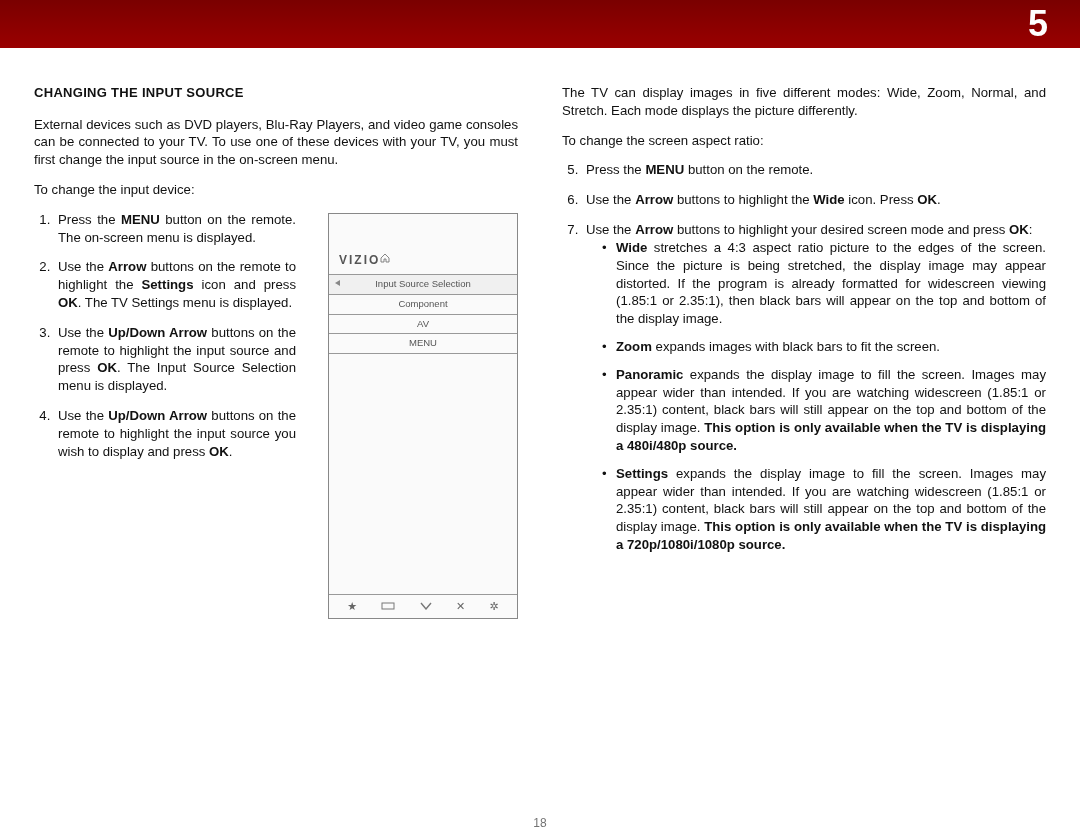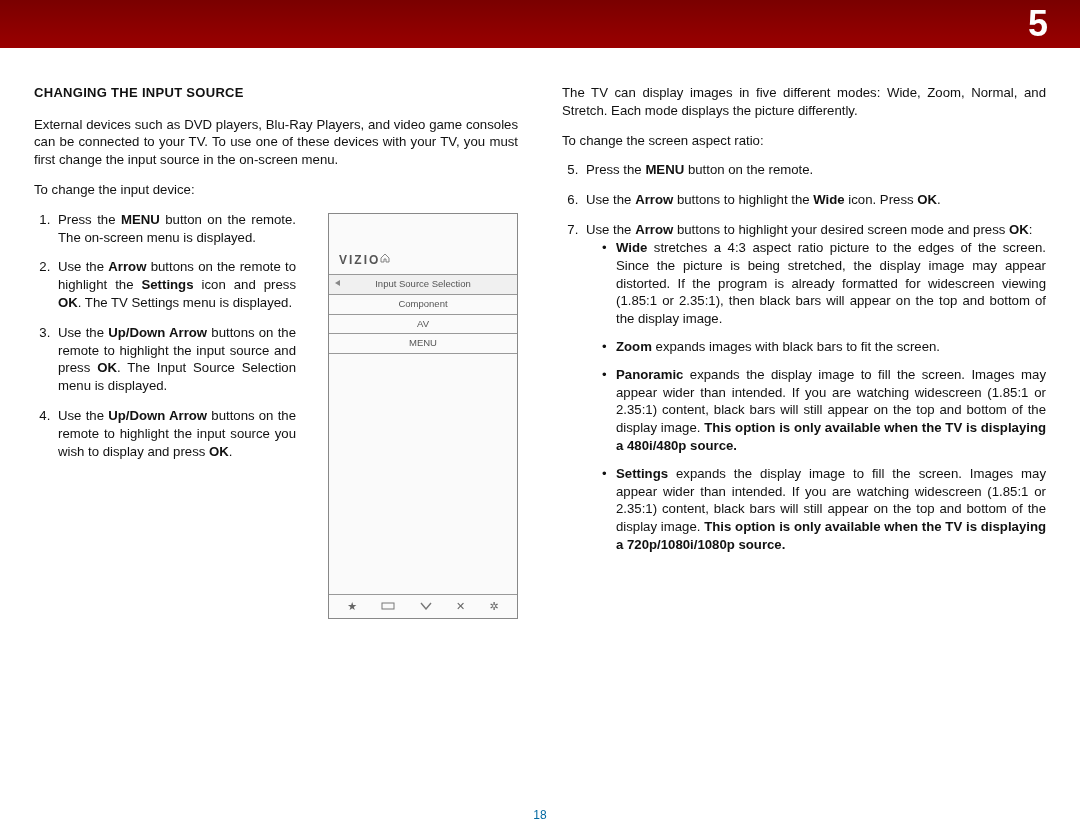--- a/index.html
+++ b/index.html
@@ -21,21 +21,21 @@
   .mock-head { display: flex; align-items: center; padding: 6px 8px 6px 10px; margin-top: 32px; }
   .mock-head .brand { font-weight: 600; letter-spacing: 2px; font-size: 12px; color: #555; }
   .mock-body { height: 320px; position: relative; }
   .mock-list { border-bottom: 1px solid #999; }
   .mock-row { border-top: 1px solid #999; text-align: center; padding: 3px 0; font-size: 9.5px; color: #555; position: relative; }
   .mock-row.first { background: #f0f0f0; }
   .tri-left { position: absolute; left: 6px; top: 5px; width: 0; height: 0; border-top: 3.5px solid transparent; border-bottom: 3.5px solid transparent; border-right: 5px solid #888; }
   .mock-foot { border-top: 1px solid #999; display: flex; justify-content: space-around; align-items: center; padding: 4px 6px; font-size: 11px; color: #666; }
   .mock-foot span svg { display: block; }
   .home-ic { width: 10px; height: 10px; }
-  .pgnum { position: absolute; bottom: 12px; left: 0; width: 100%; text-align: center; font-size: 12px; color: #0369a1; }
+  .pgnum { position: absolute; bottom: 4px; left: 0; width: 100%; text-align: center; font-size: 12px; color: #737373; }
 </style>
 </head>
 <body>
 
 <div class="redbar">
   <span>5</span>
 </div>
 
 <div class="page">
 

